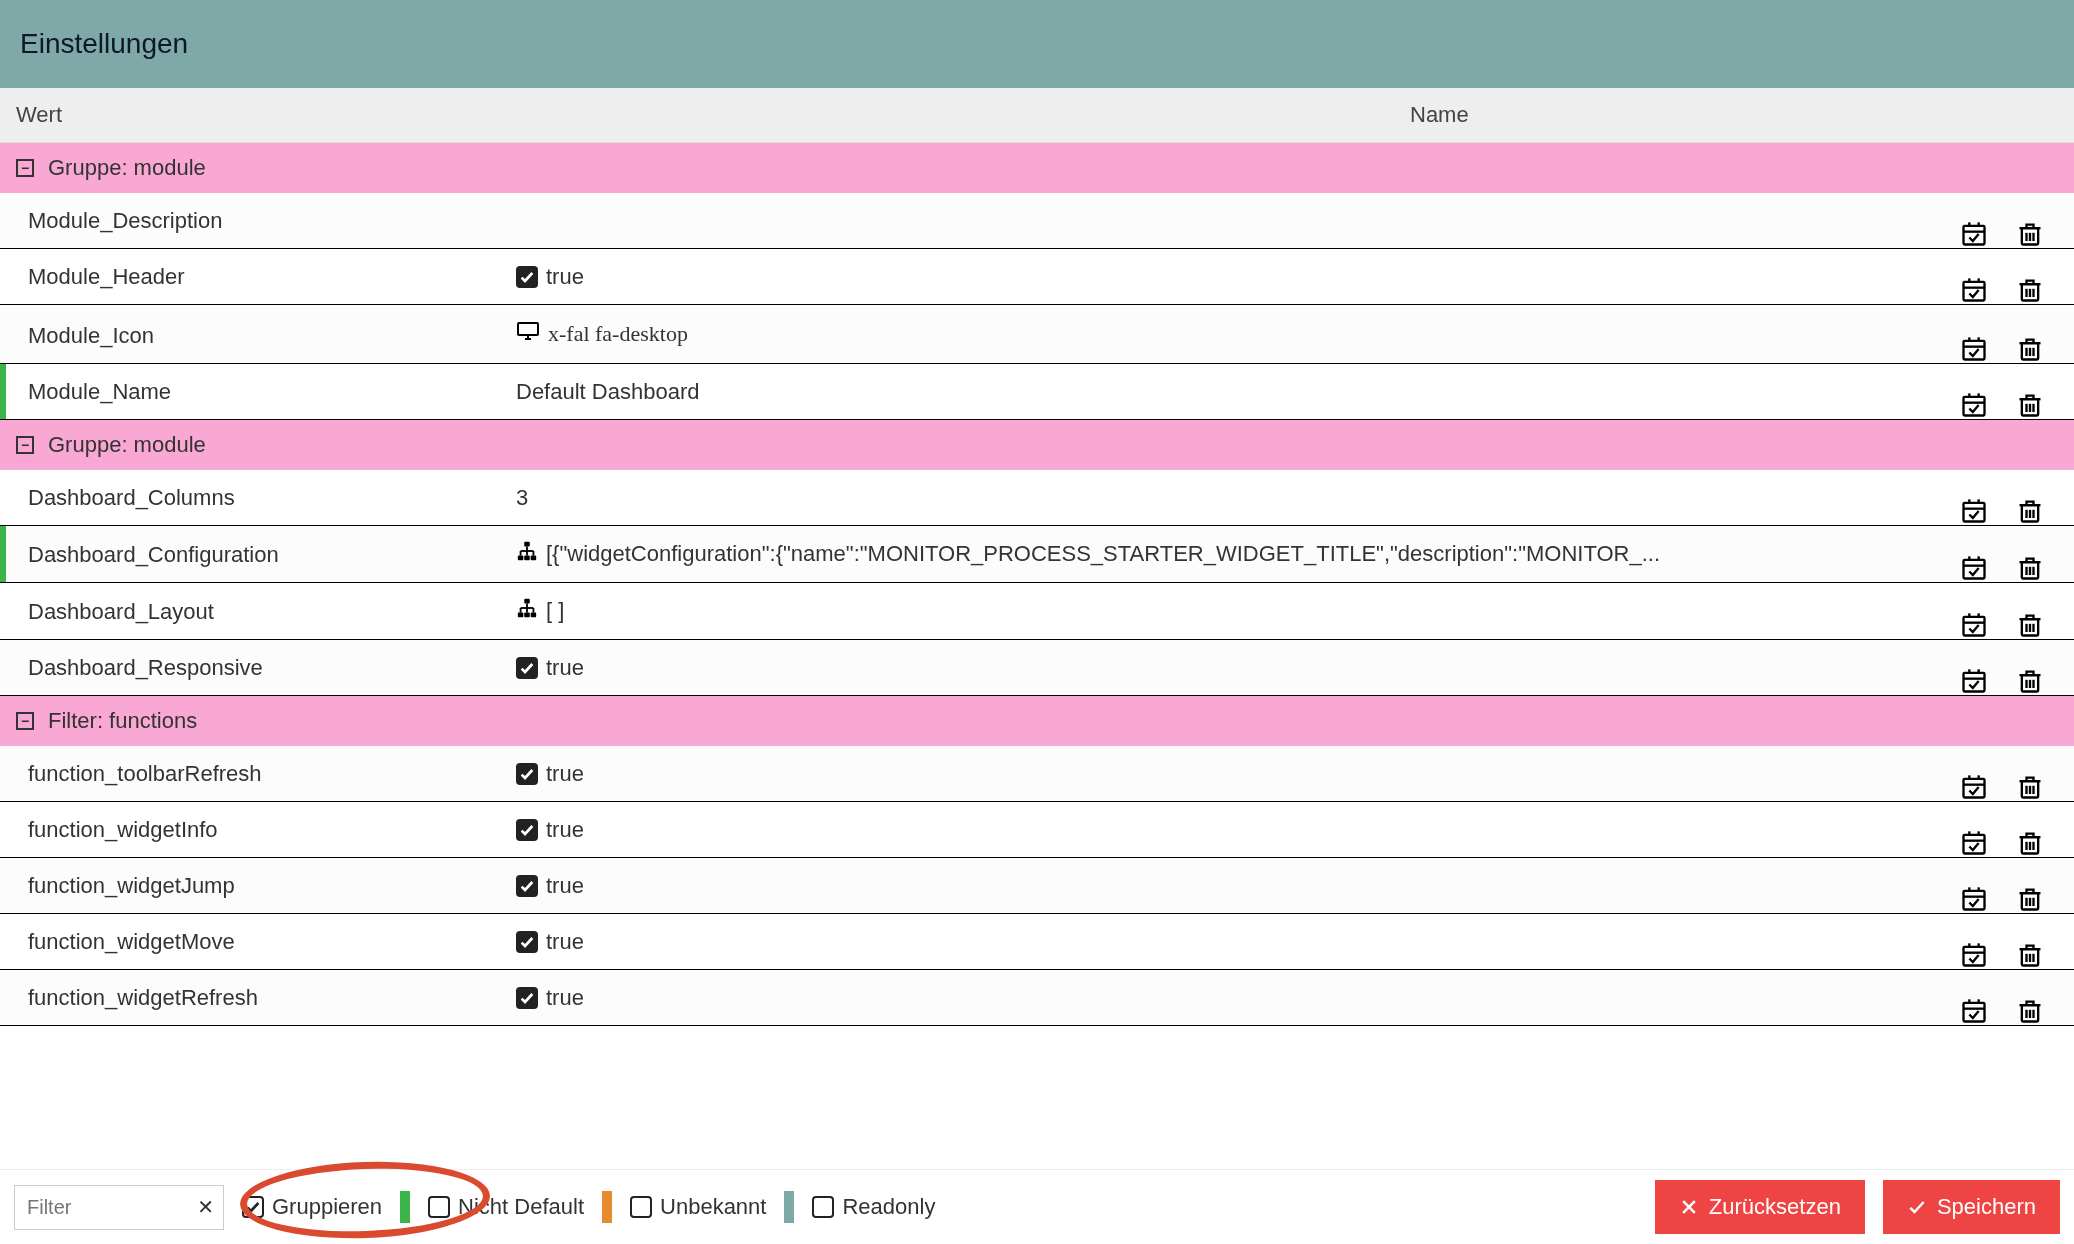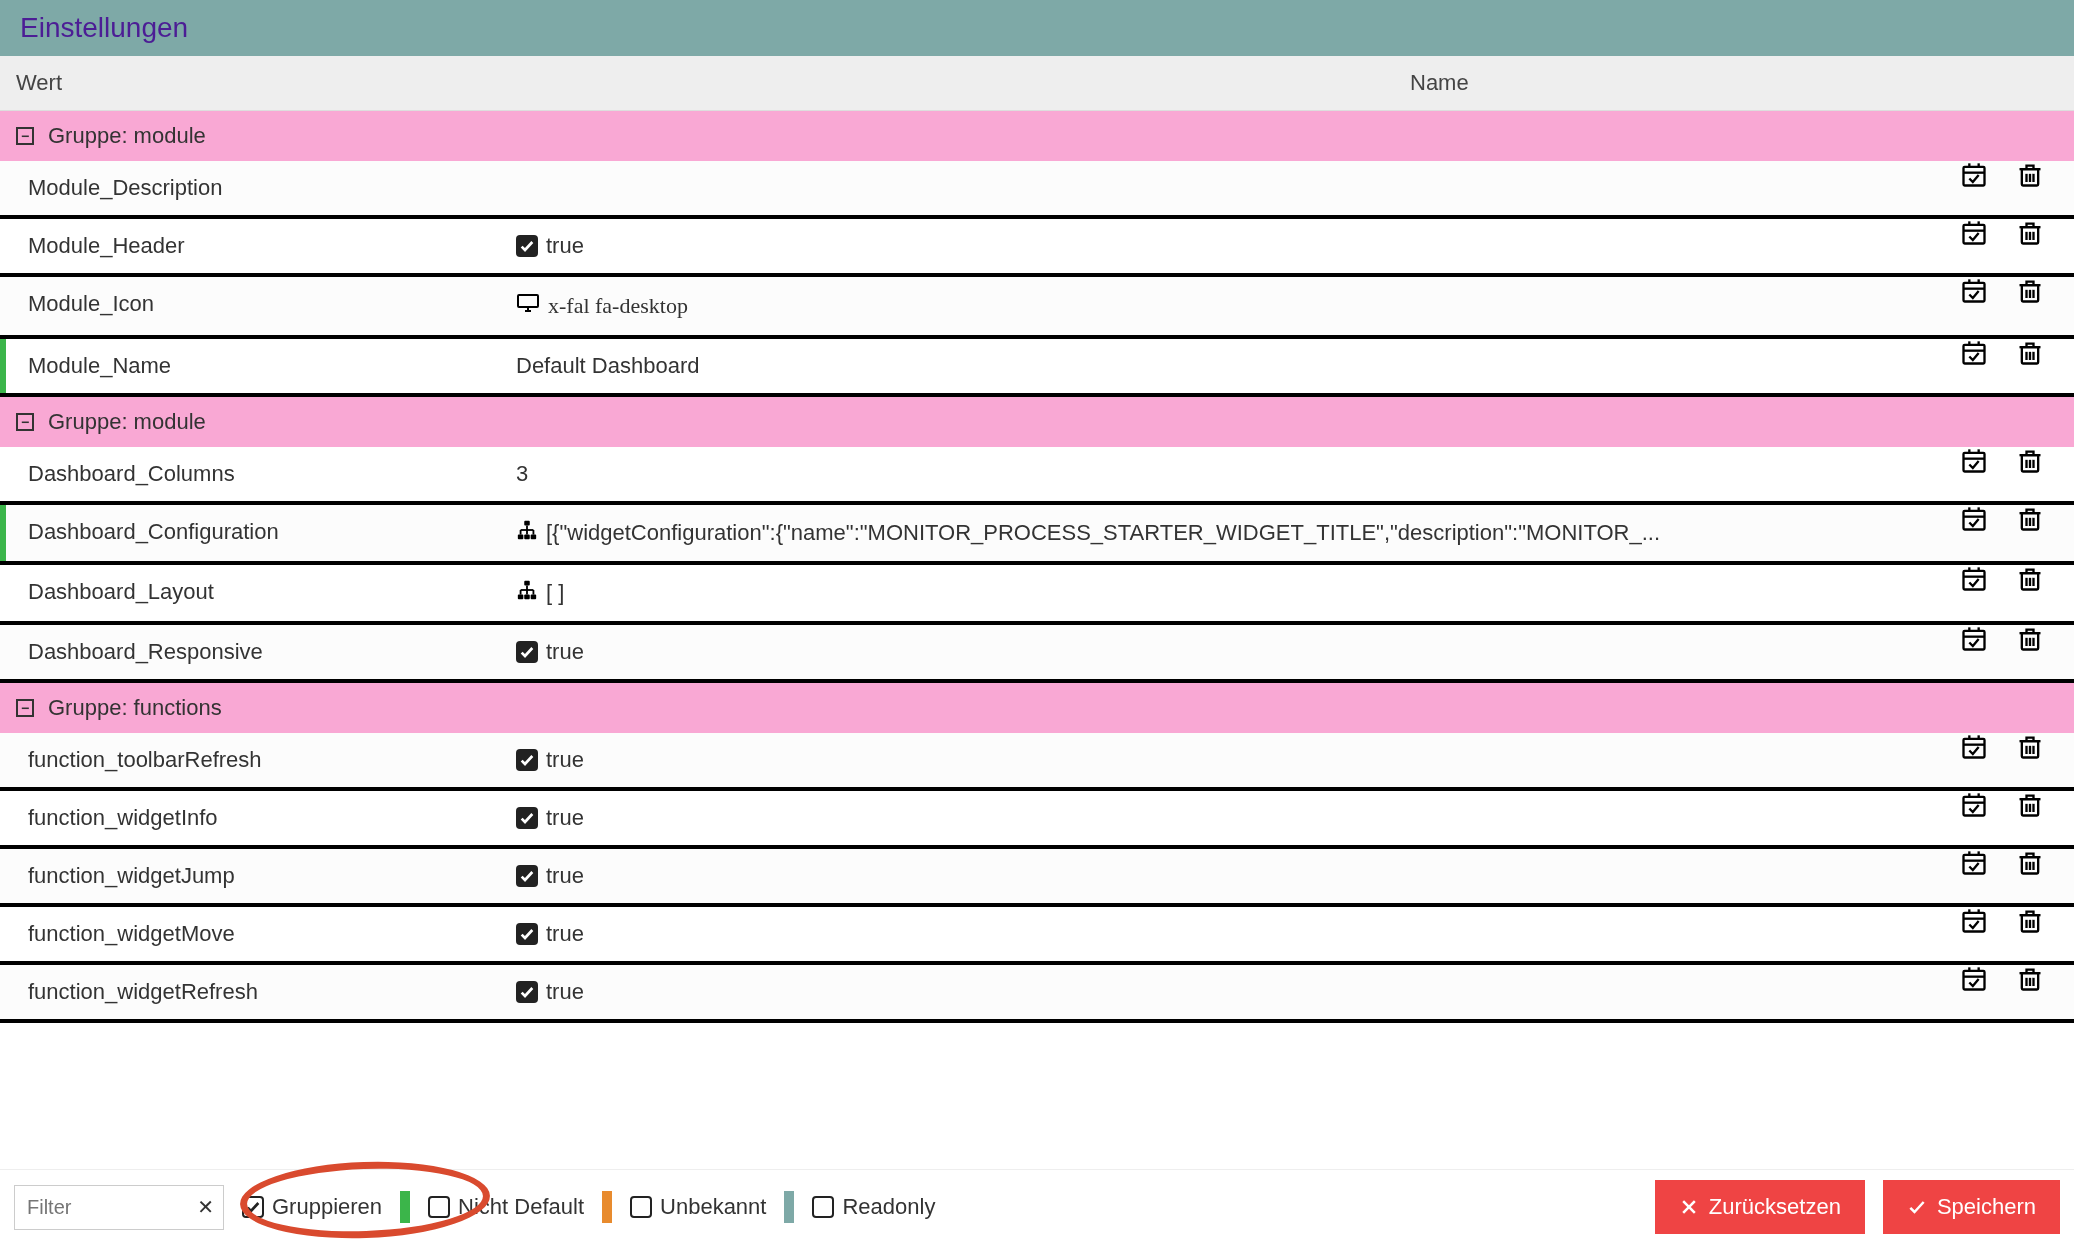--- a/index.html
+++ b/index.html
@@ -11,22 +11,22 @@
 }
 .container {
   width: 2074px;
   height: 1244px;
   display: flex;
   flex-direction: column;
   position: relative;
 }
 .header {
   background: #7ea9a7;
-  color: #4c1d95;
-  padding: 12px 20px;
+  color: #0f172a;
+  padding: 28px 20px;
   font-size: 28px;
   font-weight: 400;
 }
 .table-header {
   display: flex;
   background: #eeeeee;
   border-bottom: 1px solid #ddd;
 }
 .th {
   padding: 14px 16px;
@@ -51,22 +51,22 @@
 }
 .collapse-icon {
   width: 18px; height: 18px;
   border: 2px solid #333;
   display: inline-flex; align-items: center; justify-content: center;
   font-size: 14px; line-height: 1;
 }
 .collapse-icon::before { content: "−"; font-weight: bold; }
 .data-row {
   display: flex;
-  align-items: flex-start;
-  border-bottom: 4px solid #000000;
+  align-items: flex-end;
+  border-bottom: 1px solid #000000;
   min-height: 56px;
   position: relative;
 }
 .data-row:nth-child(even) { background: #fcfcfc; }
 .modified-bar {
   width: 6px; height: 100%; position: absolute; left: 0; top: 0; background: #3bb54a;
 }
 .cell-name {
   width: 500px;
   padding: 14px 16px 14px 28px;
@@ -444,21 +444,21 @@
               <line x1="9" y1="11" x2="9" y2="18"></line>
               <line x1="12" y1="11" x2="12" y2="18"></line>
               <line x1="15" y1="11" x2="15" y2="18"></line>
               <path d="M9 7 L9 4 L15 4 L15 7"></path>
             </svg>
           </span>
         </div>
       </div>
       <div class="group-row">
         <span class="collapse-icon"></span>
-        <span>Gruppe: functions</span>
+        <span>Filter: functions</span>
       </div>
       <div class="data-row">
         <div class="cell-name">function_toolbarRefresh</div>
         <div class="cell-value">
           <span class="check-badge">
             <svg viewBox="0 0 24 24" fill="none" stroke="#fff" stroke-width="4">
               <polyline points="4,13 9,18 20,6"></polyline>
             </svg>
           </span>
           <span class="cell-value-text">true</span>

